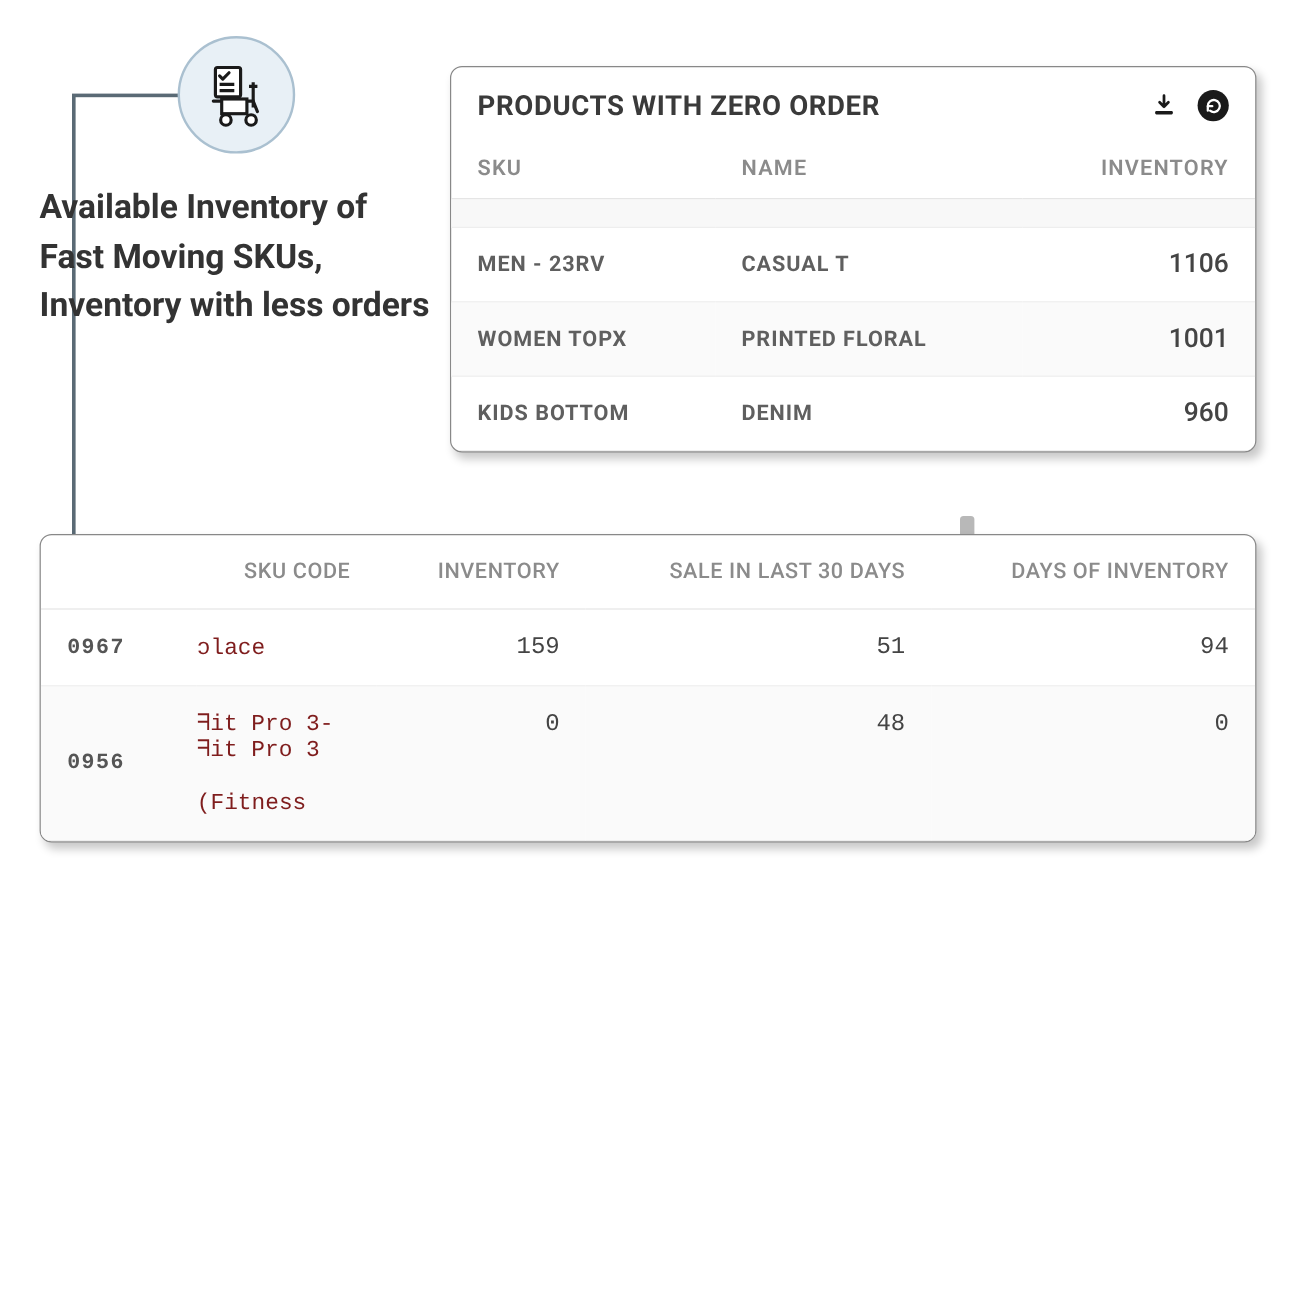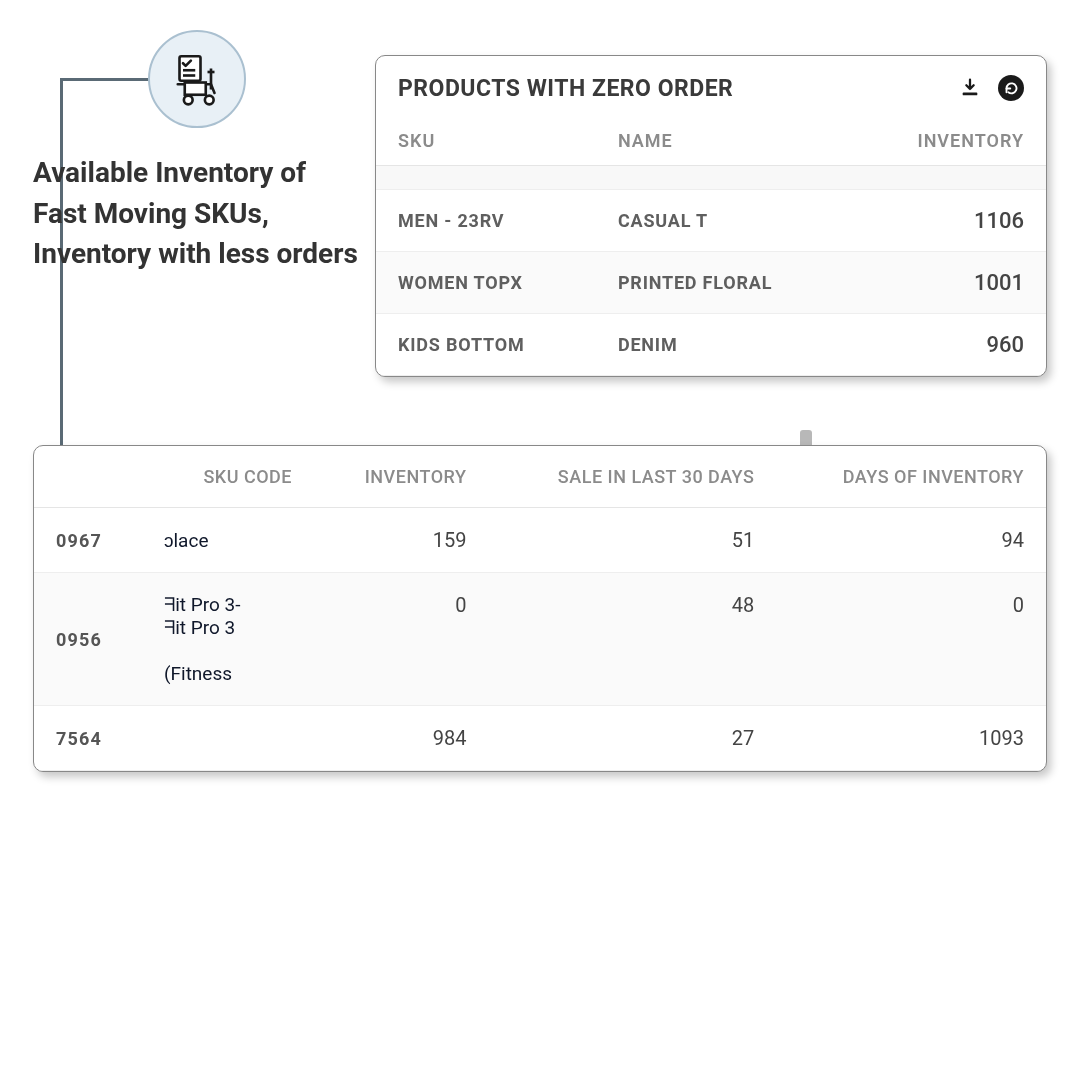--- a/index.html
+++ b/index.html
@@ -157,33 +157,34 @@
     border-bottom: 1px solid #e5e5e5;
   }
   .bot-table th:first-child { text-align: left; }
   .bot-table td {
     padding: 20px 22px;
     font-size: 20px;
     color: #444;
     border-bottom: 1px solid #eee;
     text-align: right;
     vertical-align: middle;
+    font-family: Liberation Mono, monospace;
   }
   .bot-table td.sku-cell {
     text-align: left;
     font-weight: 700;
     font-size: 18px;
     letter-spacing: 1.2px;
     color: #555;
     width: 130px;
   }
   .bot-table td.desc-cell {
     text-align: left;
     font-size: 19px;
-    color: #0f172a;
+    color: #7f1d1d;
     width: 150px;
     padding-left: 0;
     margin-left: 12px;
   }
   .bot-table tbody tr:nth-child(even) { background: #fafafa; }
   .small-handle {
     position: absolute;
     left: 800px;
     top: 430px;
     width: 12px;
@@ -288,22 +289,15 @@
       <tr>
         <td class="sku-cell">0956</td>
         <td class="desc-cell" style="white-space:pre-line">ᖷit Pro 3-
 ᖷit Pro 3
 
 (Fitness</td>
         <td style="vertical-align:top">0</td>
         <td style="vertical-align:top">48</td>
         <td style="vertical-align:top">0</td>
       </tr>
-      <tr>
-        <td class="sku-cell">7564</td>
-        <td class="desc-cell"></td>
-        <td>984</td>
-        <td>27</td>
-        <td>1093</td>
-      </tr>
     </tbody>
   </table>
 </div>
 
 </body></html>

